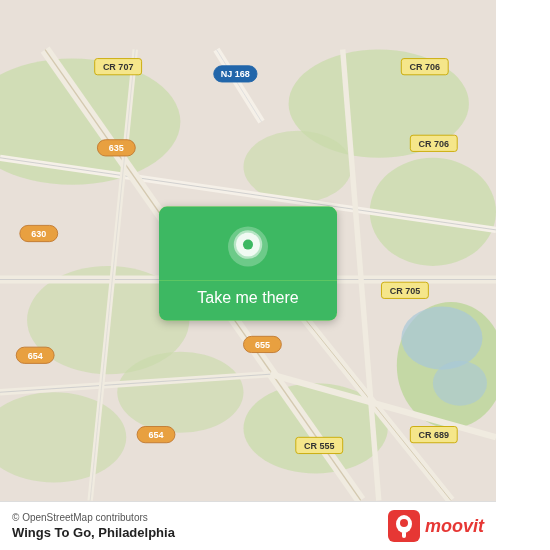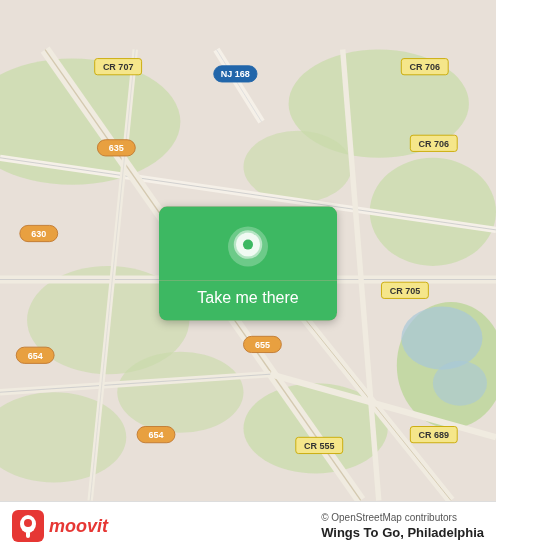--- a/index.html
+++ b/index.html
@@ -79,21 +79,21 @@
       font-style: italic;
     }
 
     
     #take-me-there-btn {
       position: absolute;
       top: 50%;
       left: 50%;
       transform: translate(-50%, -60%);
       z-index: 10;
-      background: #fca5a5;
+      background: #bef264;
       border-radius: 8px;
       padding: 0;
       width: 178px;
       display: flex;
       flex-direction: column;
       align-items: center;
       cursor: pointer;
       border: none;
       box-shadow: 0 2px 8px rgba(0,0,0,0.25);
     }
@@ -217,28 +217,28 @@
         <circle cx="22" cy="20" r="5" fill="#3db862"></circle>
         <path d="M22 32 Q22 32 22 32 C22 32 10 22 10 16 C10 9.4 15.4 4 22 4 C28.6 4 34 9.4 34 16 C34 22 22 32 22 32 Z" fill="white" opacity="0.0"></path>
 
         <circle cx="22" cy="20" r="13" fill="none" stroke="white" stroke-width="2.5" opacity="0.5"></circle>
       </svg>
     </div>
     <div class="btn-label">Take me there</div>
   </button>
 
   <div id="bottom-bar">
+    <div id="bottom-left">
+      <span id="attribution">© OpenStreetMap contributors</span>
+      <span id="location-name">Wings To Go, Philadelphia</span>
+    </div>
     <div id="moovit-logo">
 
       <svg class="moovit-icon" viewBox="0 0 32 32" xmlns="http://www.w3.org/2000/svg">
         <rect width="32" height="32" rx="6" fill="#e63734"></rect>
         <ellipse cx="16" cy="14" rx="8" ry="9" fill="white"></ellipse>
         <circle cx="16" cy="13" r="4" fill="#e63734"></circle>
         <rect x="14" y="21" width="4" height="7" rx="2" fill="white"></rect>
       </svg>
       <span class="moovit-text">moovit</span>
     </div>
-    <div id="bottom-left">
-      <span id="attribution">© OpenStreetMap contributors</span>
-      <span id="location-name">Wings To Go, Philadelphia</span>
-    </div>
   </div>
 </div>
 
 </body></html>

